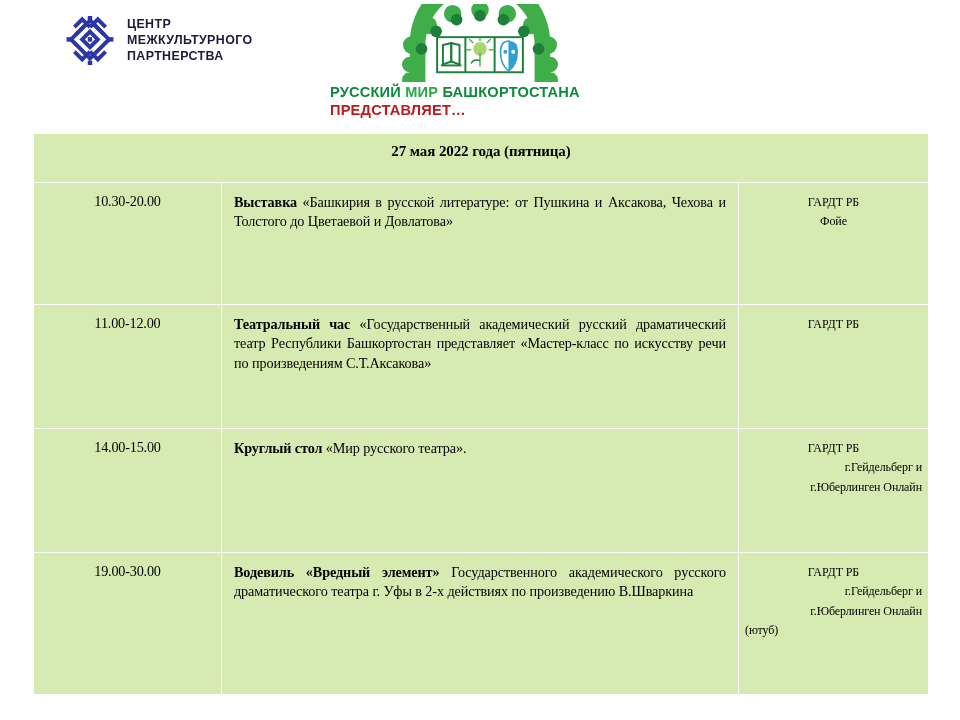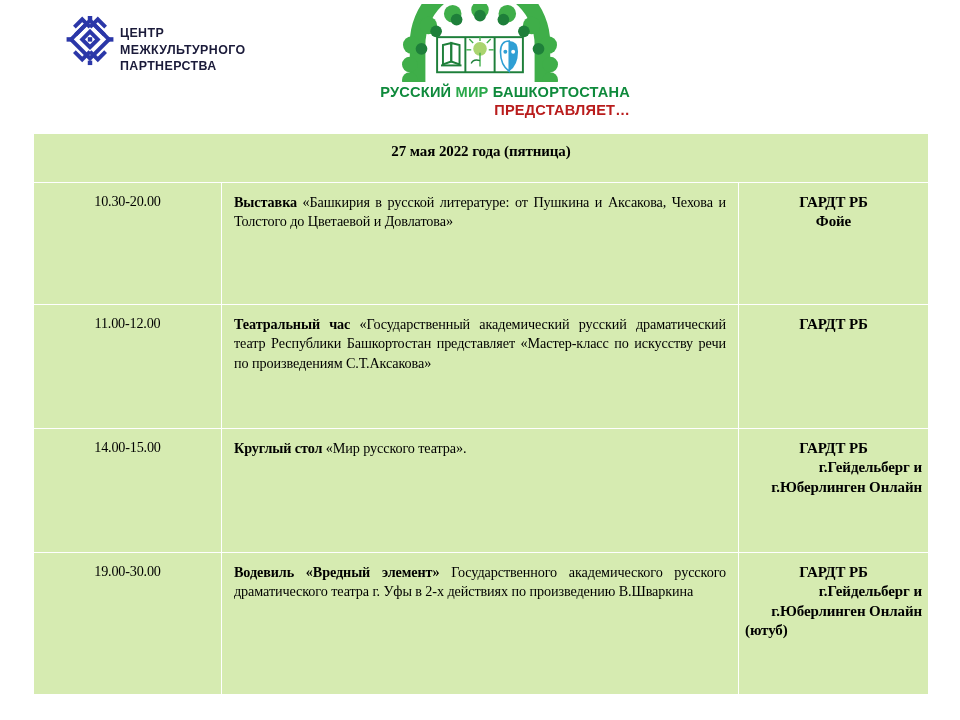--- a/index.html
+++ b/index.html
@@ -18,40 +18,40 @@
     left: 0; top: 0;
     width: 960px; height: 122px;
     display: flex;
     align-items: flex-start;
   }
 
   
   .logo-left {
     position: absolute;
     left: 62px; top: 16px;
-    display: flex; align-items: flex-end; gap: 2px;
+    display: flex; align-items: flex-start; gap: 9px;
   }
   .ornament { width: 56px; height: 58px; flex: none; }
   .logo-left-text {
     font-family: "Liberation Sans", "DejaVu Sans", sans-serif;
     font-weight: bold;
     font-size: 12.4px;
     line-height: 16.2px;
     letter-spacing: 0.4px;
     color: #1b1b3a;
     text-transform: uppercase;
     white-space: nowrap;
   }
 
   
   .logo-center {
     position: absolute;
     left: 330px; top: 4px;
     width: 300px;
-    text-align: right;
+    text-align: left;
   }
   .arch-wrap { width: 300px; height: 78px; position: relative; }
   .logo-center-line1 {
     font-family: "Liberation Sans", "DejaVu Sans", sans-serif;
     font-weight: bold;
     font-size: 14.6px;
     letter-spacing: 0.2px;
     line-height: 18px;
     color: #0f8a3c;
     white-space: nowrap;
@@ -123,25 +123,24 @@
     text-align: justify;
     text-justify: inter-word;
     font-size: 14.2px;
     line-height: 19.4px;
     padding: 10px 12px 4px 12px;
     letter-spacing: -0.1px;
   }
   .cell-event b { font-weight: bold; }
   .cell-place {
     text-align: right;
-    font-size: 15px;
+    font-size: 12px;
     line-height: 19.4px;
     padding: 10px 6px 16px 6px;
     letter-spacing: -0.1px;
-    font-weight: bold;
   }
   .cell-place .ln { display: block; }
   .cell-place .ln.c1 { text-align: center; }
   .cell-place .ln.c2 { text-align: center; }
   .row-h1 td { height: 122px; }
   .row-h2 td { height: 124px; }
   .row-h3 td { height: 124px; }
   .row-h4 td { height: 142px; }
 </style>
 </head>

